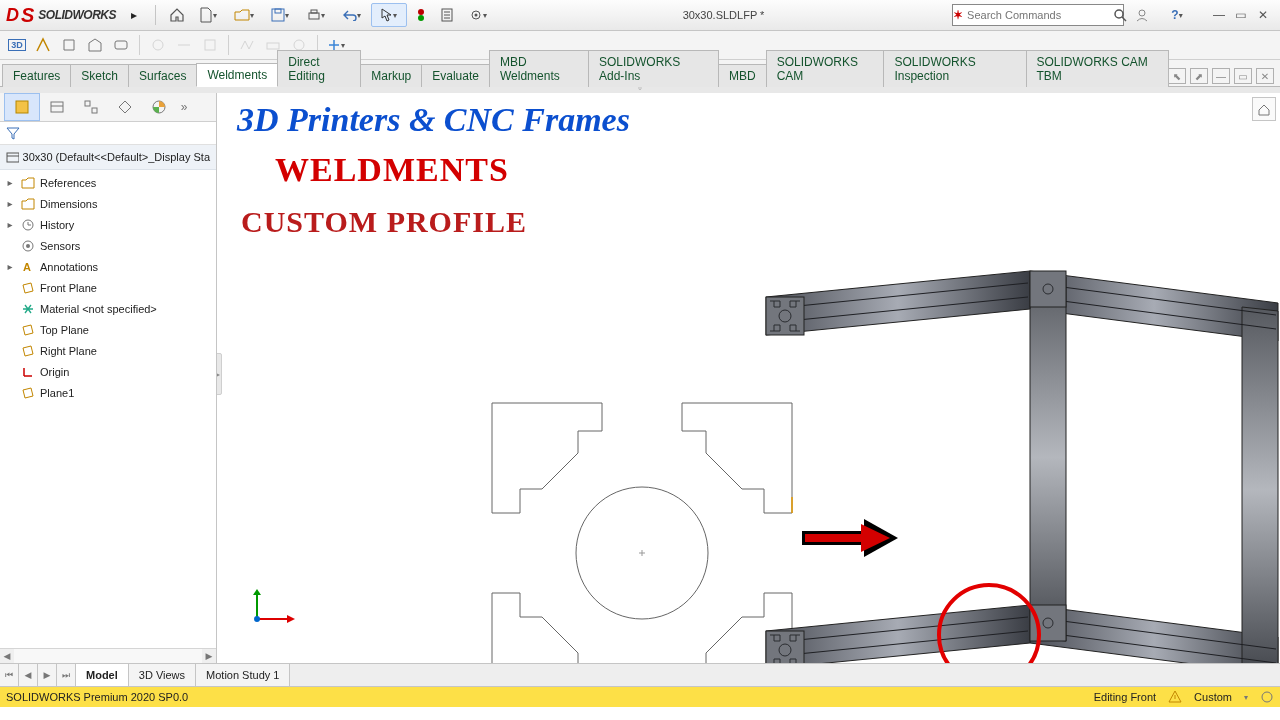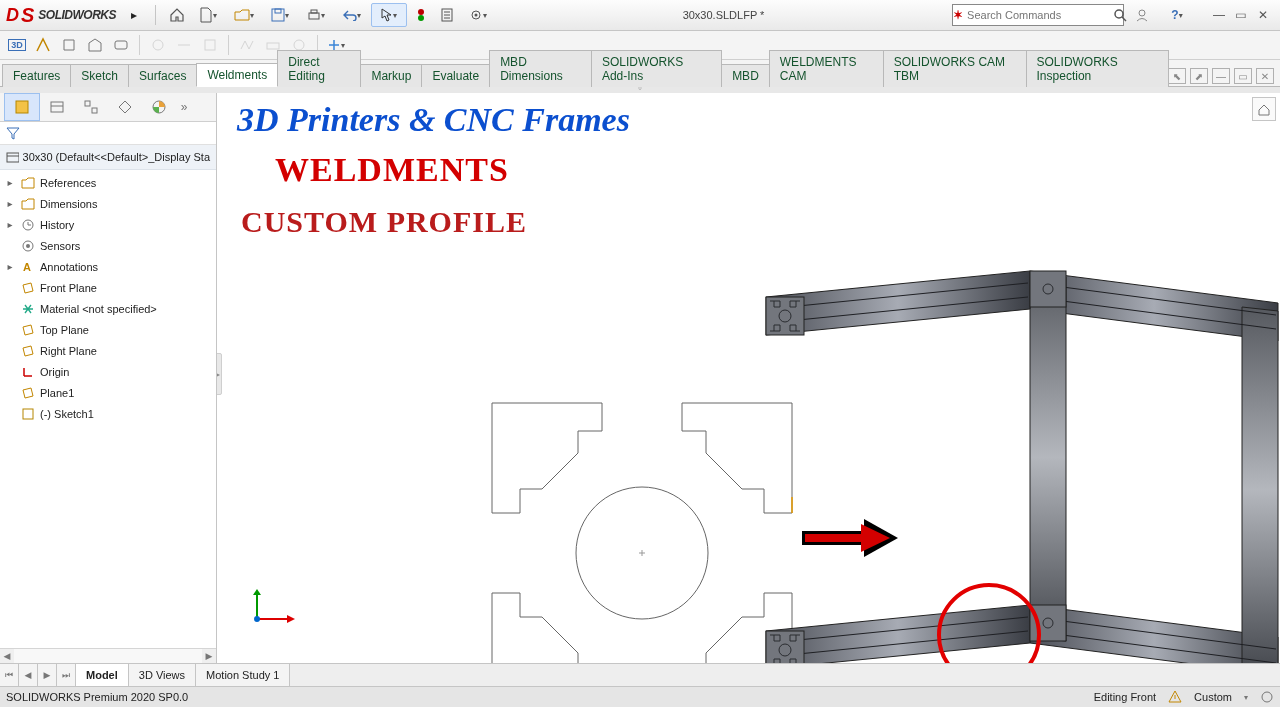--- a/index.html
+++ b/index.html
@@ -111,21 +111,21 @@
 .frame-img{ position:absolute; right:-10px; top:150px;}
 .red-circle{ position:absolute; left:720px; top:490px; width:96px; height:96px; border:4px solid #e20000; border-radius:50%;}
 .home-corner{ position:absolute; right:4px; top:4px; width:22px; height:22px; border:1px solid #c5c5c5; background:#fafafa; display:flex; align-items:center; justify-content:center;}
 .edge-handle{ position:absolute; left:-3px; top:260px; width:6px; height:40px; background:#e8e8e8; border:1px solid #cfcfcf; border-radius:2px; display:flex; flex-direction:column; align-items:center; justify-content:center; font-size:8px; color:#888; gap:2px;}
 .axis{ position:absolute; left:30px; bottom:34px;}
 .bottom-tabs{ height:22px; background:#eee; border-top:1px solid #c5c5c5; display:flex; align-items:stretch; font-size:11px;}
 .bottom-tabs .bt{ padding:3px 10px; border-right:1px solid #c5c5c5; background:#f4f4f4; display:flex; align-items:center;}
 .bottom-tabs .bt.active{ background:#fff; font-weight:600;}
 .bottom-tabs .navset{ display:flex;}
 .bottom-tabs .nb{ width:18px; display:flex; align-items:center; justify-content:center; border-right:1px solid #c5c5c5; color:#777; background:#f4f4f4; font-size:9px;}
-.statusbar{ height:20px; background:#e5e5e5; border-top:1px solid #c5c5c5; display:flex; align-items:center; padding:0 6px; font-size:11px; gap:12px;}
+.statusbar{ height:20px; background:#fde047; border-top:1px solid #c5c5c5; display:flex; align-items:center; padding:0 6px; font-size:11px; gap:12px;}
 .statusbar .spacer{flex:1;}
 svg{display:block;}
 </style>
 </head>
 <body>
 
 <div class="titlebar">
   <div class="tb-logo">
     <span style="font-size:18px;">D</span>
       <span style="font-size:20px;">S</span>
@@ -293,26 +293,26 @@
 </div>
 
 <div class="tabbar">
   <div class="tab">Features</div>
   <div class="tab">Sketch</div>
   <div class="tab">Surfaces</div>
   <div class="tab active">Weldments</div>
   <div class="tab">Direct Editing</div>
   <div class="tab">Markup</div>
   <div class="tab">Evaluate</div>
-  <div class="tab">MBD Dimensions</div>
+  <div class="tab">MBD Weldments</div>
   <div class="tab">SOLIDWORKS Add-Ins</div>
   <div class="tab">MBD</div>
-  <div class="tab">WELDMENTS CAM</div>
+  <div class="tab">SOLIDWORKS CAM</div>
+  <div class="tab">SOLIDWORKS Inspection</div>
   <div class="tab">SOLIDWORKS CAM TBM</div>
-  <div class="tab">SOLIDWORKS Inspection</div>
   <div class="tabbar-right">
     <div class="sq">⬉</div>
     <div class="sq">⬈</div>
     <div class="sq">—</div>
     <div class="sq">▭</div>
     <div class="sq">✕</div>
   </div>
 </div>
 
 <div class="panel-handle"></div>
@@ -460,29 +460,20 @@
           <span>Origin</span>
         </div>
       <div class="tree-item">
           <span class="tree-exp"></span>
           <span class="tree-icn">
             <svg width="14" height="14">
               <path d="M2 4 L10 2 L12 10 L4 12 Z" fill="none" stroke="#c28600"></path>
             </svg>
           </span>
           <span>Plane1</span>
-        </div>
-      <div class="tree-item">
-          <span class="tree-exp"></span>
-          <span class="tree-icn">
-            <svg width="14" height="14">
-              <rect x="2" y="2" width="10" height="10" fill="none" stroke="#b58600"></rect>
-            </svg>
-          </span>
-          <span>(-) Sketch1</span>
         </div>
     </div>
     <div class="sb-scroll">
       <div class="ar">◀</div>
       <div class="track"></div>
       <div class="ar">▶</div>
     </div>
   </div>
 
   <div class="canvas">

